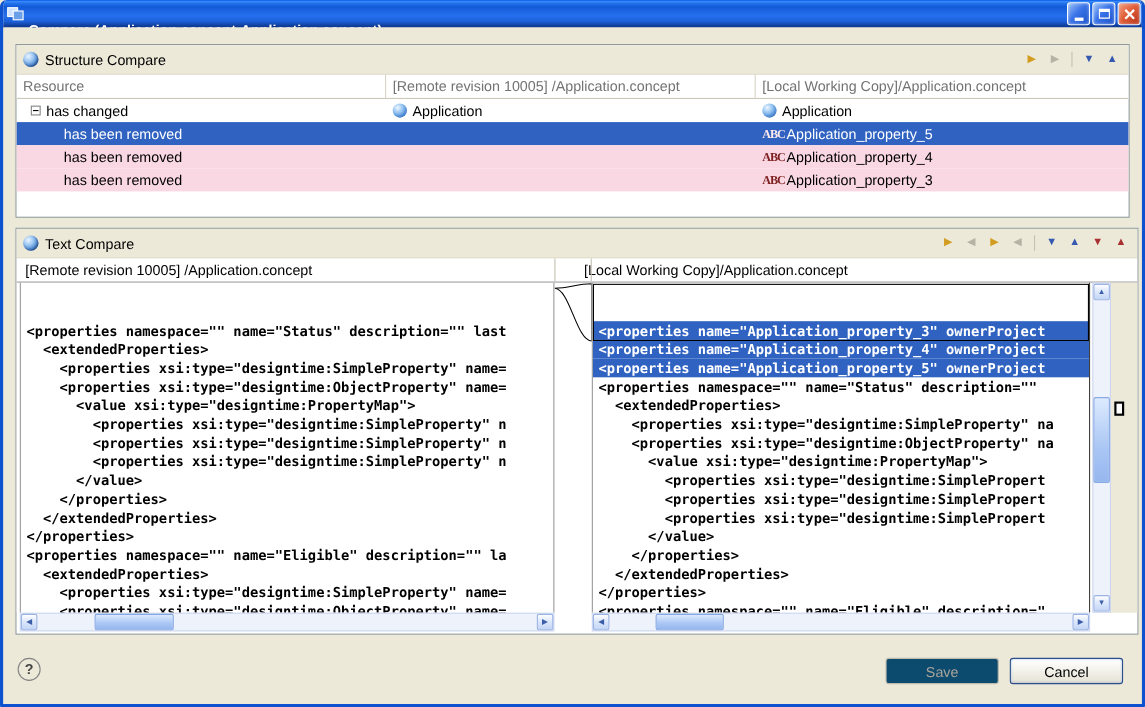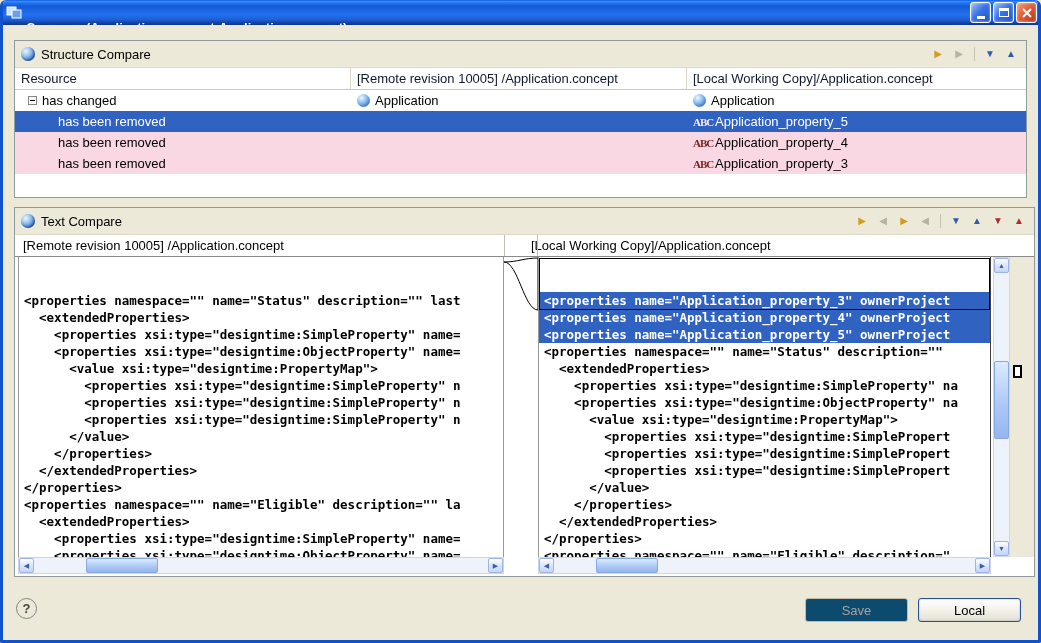--- a/index.html
+++ b/index.html
@@ -33,21 +33,21 @@
     box-shadow:inset -1px -1px 2px rgba(0,0,40,.35); }
   .panel-title { color:#000; }
   .toolbar { margin-left:auto; display:flex; align-items:center; gap:3px; }
   .tb-icon { width:18px; height:18px; display:flex; align-items:center; justify-content:center; border:1px solid transparent; border-radius:2px; }
   .tb-glyph { font-size:10px; line-height:1; }
   .tb-icon.disabled .tb-glyph { color:#b6b2a4 !important; }
   .tb-sep { width:1px; height:14px; background:#c6c2b2; margin:0 3px; }
 
   
   .tree-header { display:flex; height:22px; background:#fff; border-bottom:1px solid #cdc9ba; }
-  .th-cell { padding:3px 6px; border-right:1px solid #d8d4c6; color:#0f172a; white-space:nowrap; overflow:hidden; }
+  .th-cell { padding:3px 6px; border-right:1px solid #d8d4c6; color:#737373; white-space:nowrap; overflow:hidden; }
   .th-res { width:336px; }
   .th-remote { width:336px; }
   .th-local { flex:1; border-right:none; }
 
   .trow { display:flex; height:21px; align-items:flex-end; }
   .cell { display:flex; align-items:center; height:100%; white-space:nowrap; overflow:hidden; }
   .c-res { width:336px; padding-left:8px; gap:5px; }
   .c-remote { width:336px; padding-left:6px; gap:5px; }
   .c-local { flex:1; padding-left:6px; gap:5px; }
   .indent { flex:none; height:1px; }
@@ -300,16 +300,16 @@
             <span class="sb-thumb"></span>
           </span>
         <span class="sb-btn">▶</span>
       </div>
     </div>
 
     <div class="help-button">
         <span>?</span>
       </div>
     <div class="btn save-btn">Save</div>
-    <div class="btn cancel-btn">Local</div>
+    <div class="btn cancel-btn">Cancel</div>
 
   </div>
 </div>
 
 </body></html>

